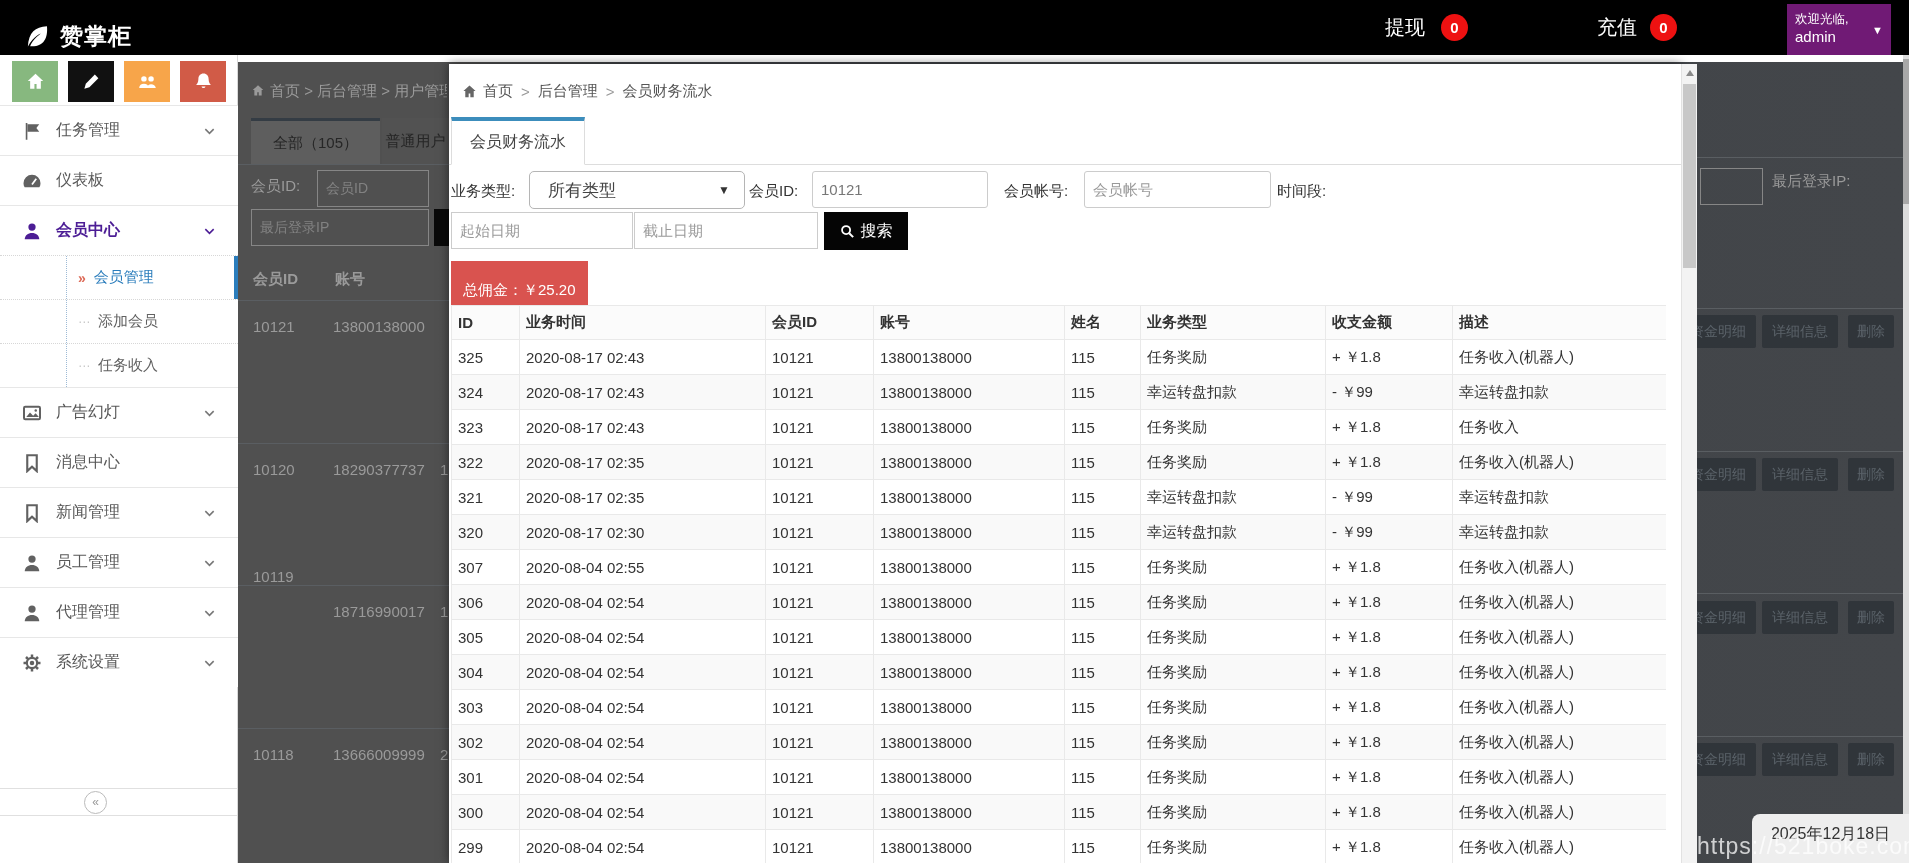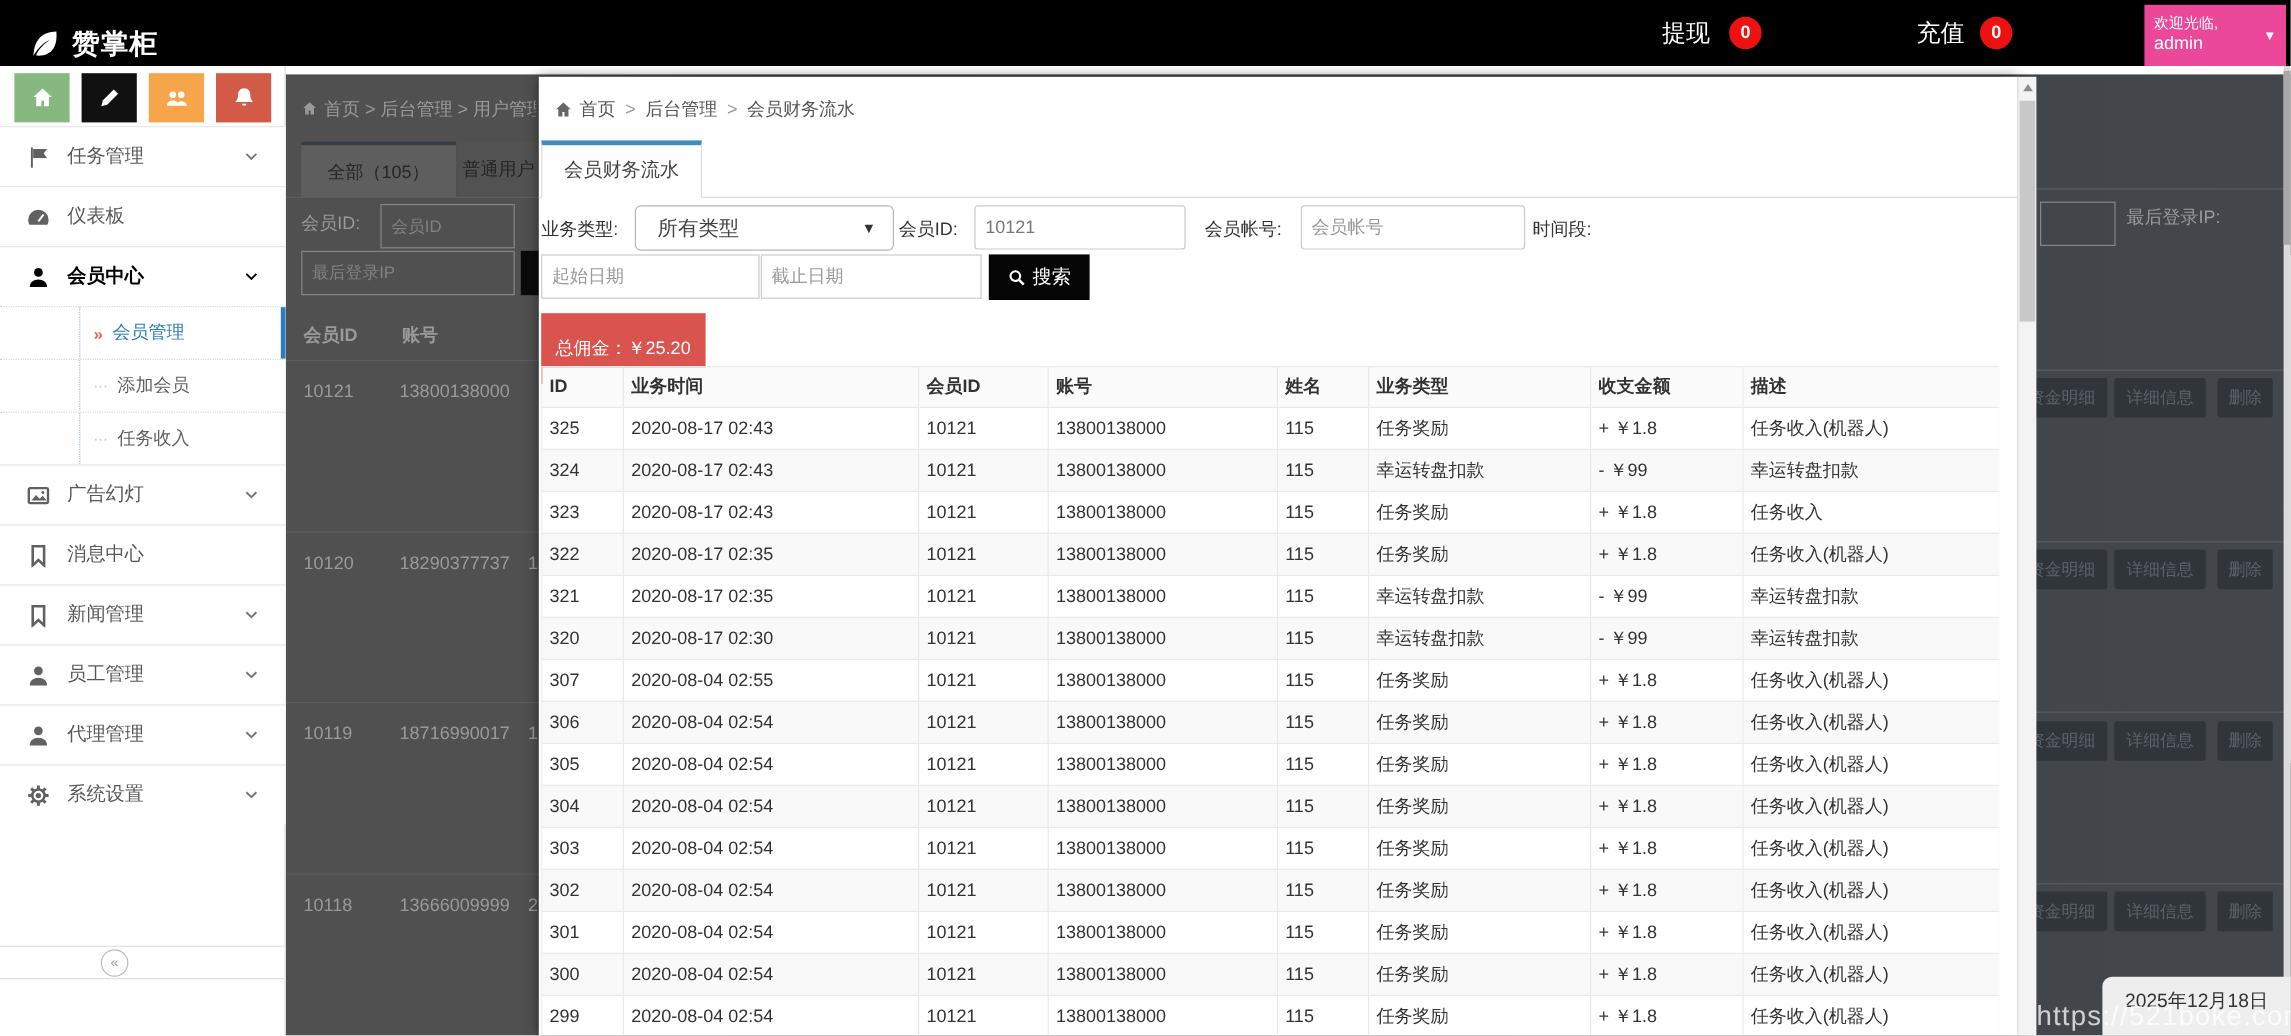--- a/index.html
+++ b/index.html
@@ -8,41 +8,41 @@
   .abs{position:absolute;}
 
   
   #navbar{left:0;top:0;width:1909px;height:55px;background:#000;z-index:40;}
   #brand{left:24px;top:0;height:72px;display:flex;align-items:center;color:#fff;}
   #brand .logo{width:27px;height:27px;margin-right:9px;color:#fff;}
   #brand .name{font-size:23px;font-weight:bold;letter-spacing:1px;}
   .nav-link{color:#fff;font-size:20px;top:0;height:55px;display:flex;align-items:center;cursor:pointer;}
   .nav-badge{top:14px;width:27px;height:27px;border-radius:50%;background:#ee1111;color:#fff;
              font-size:15px;font-weight:bold;display:flex;align-items:center;justify-content:center;}
-  #user-box{left:1787px;top:4px;width:118px;height:51px;background:#ec4899;color:#fff;
+  #user-box{left:1787px;top:4px;width:104px;height:51px;background:#701a75;color:#fff;
             display:flex;align-items:center;padding:0 8px;box-sizing:border-box;cursor:pointer;}
   #user-box .lines{flex:1;line-height:1.25;}
   #user-box .l1{font-size:12.5px;}
   #user-box .l2{font-size:15px;}
   #user-box .caret{font-size:11px;margin-left:4px;}
 
   
   #sidebar{left:0;top:55px;width:238px;height:808px;background:#fff;border-right:1px solid #d9d9d9;
            box-sizing:border-box;z-index:30;}
   #shortcuts{left:0;top:3px;width:238px;height:46px;display:flex;justify-content:center;gap:10px;
              align-items:center;}
   .shortcut{width:46px;height:41px;display:flex;align-items:center;justify-content:center;cursor:pointer;}
   .shortcut svg{width:19px;height:19px;color:#fff;}
   #menu{left:0;top:50px;width:238px;}
   .mi{position:relative;height:49px;border-top:1px solid #e7e7e7;display:flex;align-items:center;
       cursor:pointer;background:#fff;}
   .mi .ic{width:20px;height:20px;margin:0 14px 0 22px;color:#616161;flex:0 0 auto;}
   .mi .lb{font-size:16px;color:#585858;}
   .mi .chev{position:absolute;right:22px;width:13px;height:13px;color:#777;}
-  .mi.active .lb,.mi.active .ic,.mi.active .chev{color:#000000;}
+  .mi.active .lb,.mi.active .ic,.mi.active .chev{color:#4c1d95;}
   .mi.active .lb{font-weight:bold;}
   .sub{position:relative;border-top:1px dotted #d7d7d7;height:43px;display:flex;align-items:center;
        cursor:pointer;background:#fff;}
   .sub:before{content:"";position:absolute;left:66px;top:0;bottom:0;border-left:1px dotted #9dbad6;}
   .sub .tick{margin-left:78px;margin-right:8px;color:#c8c8c8;font-size:12px;}
   .sub .lb{font-size:15px;color:#616161;}
   .sub.active .lb{color:#2b7dbc;}
   .sub.active .tick{color:#dd6a57;font-size:14px;font-weight:bold;}
   .sub.active:after{content:"";position:absolute;right:0;top:0;bottom:0;width:4px;background:#2b7dbc;}
   #collapse-bar{left:0;top:733px;width:237px;height:26px;border-top:1px solid #e0e0e0;
@@ -303,21 +303,21 @@
     <div class="frag frag-line" style="left:1697px;top:451px;width:206px;"></div>
     <div class="frag frag-line" style="left:238px;top:585px;width:211px;"></div>
     <div class="frag frag-line" style="left:1697px;top:593px;width:206px;"></div>
     <div class="frag frag-line" style="left:238px;top:728px;width:211px;"></div>
     <div class="frag frag-line" style="left:1697px;top:736px;width:206px;"></div>
     <div class="frag frag-text" style="left:253px;top:318px;">10121</div>
     <div class="frag frag-text" style="left:333px;top:318px;">13800138000</div>
     <div class="frag frag-text" style="left:253px;top:461px;">10120</div>
     <div class="frag frag-text" style="left:333px;top:461px;">18290377737</div>
     <div class="frag frag-text" style="left:440px;top:461px;width:9px;overflow:hidden;">1</div>
-    <div class="frag frag-text" style="left:253px;top:603px;">10119</div>
+    <div class="frag frag-text" style="left:253px;top:568px;">10119</div>
     <div class="frag frag-text" style="left:333px;top:603px;">18716990017</div>
     <div class="frag frag-text" style="left:440px;top:603px;width:9px;overflow:hidden;">1</div>
     <div class="frag frag-text" style="left:253px;top:746px;">10118</div>
     <div class="frag frag-text" style="left:333px;top:746px;">13666009999</div>
     <div class="frag frag-text" style="left:440px;top:746px;width:9px;overflow:hidden;">2</div>
     <div class="bg-btn" style="left:1680px;top:315px;width:76px;height:33px;z-index:3;">资金明细</div>
     <div class="bg-btn" style="left:1762px;top:315px;width:76px;height:33px;z-index:3;">详细信息</div>
     <div class="bg-btn" style="left:1848px;top:315px;width:46px;height:33px;z-index:3;">删除</div>
     <div class="bg-btn" style="left:1680px;top:458px;width:76px;height:33px;z-index:3;">资金明细</div>
     <div class="bg-btn" style="left:1762px;top:458px;width:76px;height:33px;z-index:3;">详细信息</div>

